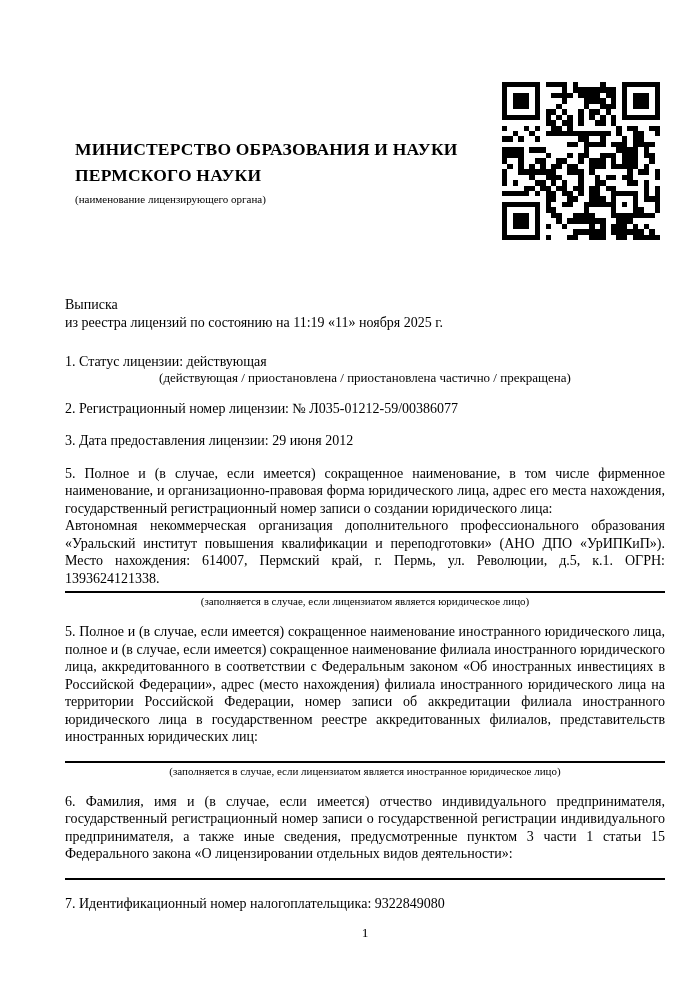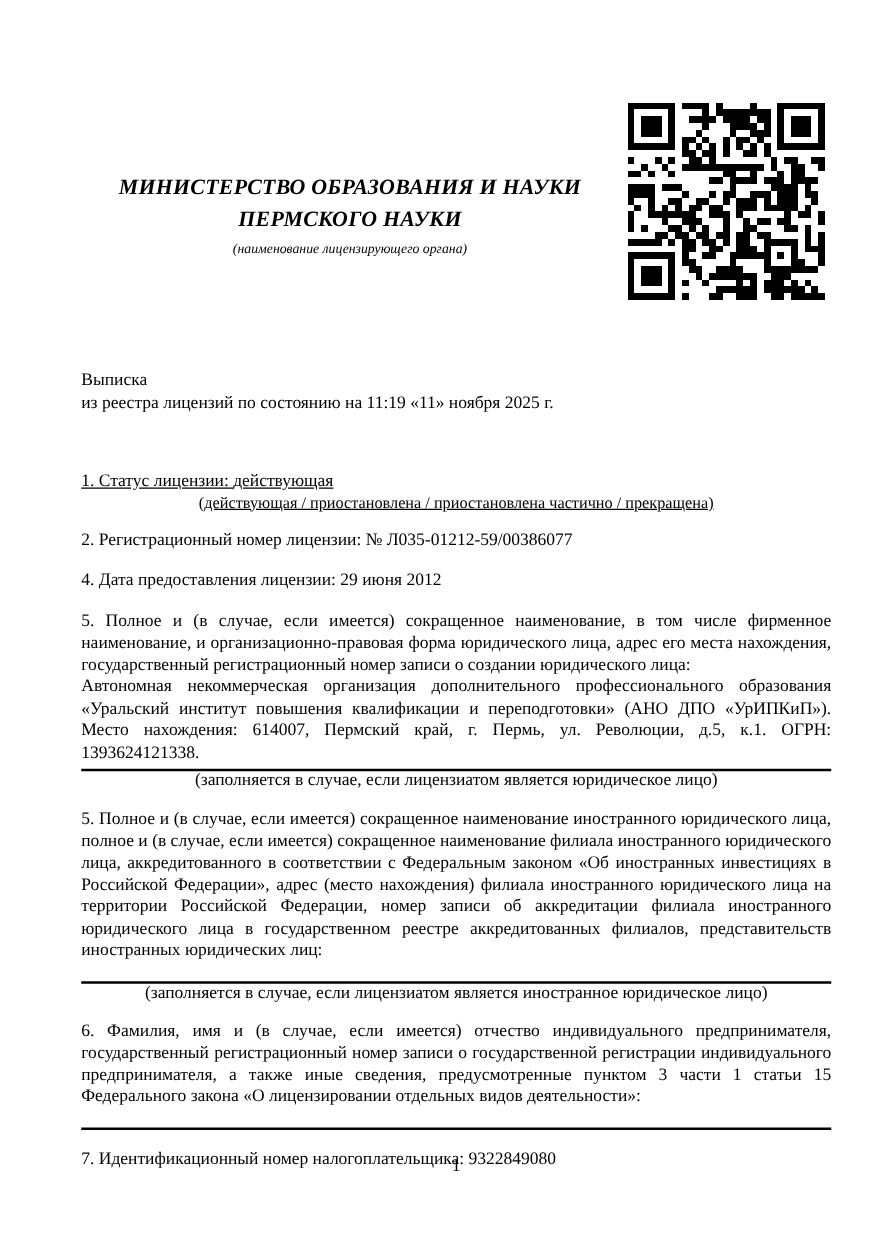--- a/index.html
+++ b/index.html
@@ -6,39 +6,37 @@
   .page{
     position:relative;
     width:700px;height:989px;
     background:#fff;color:#000;
     font-family:"Liberation Serif","DejaVu Serif",serif;
     font-size:14px;line-height:17.5px;
     overflow:hidden;
   }
   
   .org-block{
-    position:absolute;left:65px;top:136px;width:430px;
-    text-align:center;
-    font-style:italic;
+    position:absolute;left:75px;top:136px;width:430px;
   }
   .org-name{font-size:17.5px;line-height:26px;font-weight:bold;letter-spacing:.2px;}
   .org-caption{font-size:11px;line-height:15px;margin-top:4px;}
   .qr{
     position:absolute;left:502px;top:82px;width:158px;height:158px;
   }
   
   main{position:absolute;left:65px;top:296px;width:600px;}
   .doc-title{}
   .sec{margin-top:15px;}
-  .sec-first{margin-top:46px;text-decoration:underline;}
+  .sec-first{margin-top:22px;}
   .sec-text{text-align:justify;margin:0;}
   .sec-value{text-align:justify;margin:0;}
   .fill-line{border:none;border-top:2px solid #000;height:0;margin:4px 0 0 0;}
   .fill-line.spaced{margin-top:15px;}
-  .sec-caption{font-size:14px;line-height:14px;text-align:center;margin-top:1px;}
+  .sec-caption{font-size:11px;line-height:14px;text-align:center;margin-top:1px;}
   .inline-caption{font-size:13px;line-height:14px;text-align:center;}
   footer{
     position:absolute;left:65px;top:924px;width:600px;
     text-align:center;font-size:13.5px;
   }
 </style>
 </head>
 <body>
 
 <div class="page">
@@ -497,21 +495,21 @@
     <section class="sec sec-first">
       <p class="sec-text"><span>1. Статус лицензии:</span> <span>действующая</span></p>
       <div class="inline-caption">(действующая / приостановлена / приостановлена частично / прекращена)</div>
     </section>
 
     <section class="sec">
       <p class="sec-text"><span>2. Регистрационный номер лицензии:</span> <span>№ Л035-01212-59/00386077</span></p>
     </section>
 
     <section class="sec">
-      <p class="sec-text"><span>4. Дата предоставления лицензии:</span> <span>29 июня 2012</span></p>
+      <p class="sec-text"><span>3. Дата предоставления лицензии:</span> <span>29 июня 2012</span></p>
     </section>
 
     <section class="sec">
       <p class="sec-text">5. Полное и (в случае, если имеется) сокращенное наименование, в том числе фирменное наименование, и организационно-правовая форма юридического лица, адрес его места нахождения, государственный регистрационный номер записи о создании юридического лица:</p>
       <p class="sec-value">Автономная некоммерческая организация дополнительного профессионального образования «Уральский институт повышения квалификации и переподготовки» (АНО ДПО «УрИПКиП»). Место нахождения: 614007, Пермский край, г. Пермь, ул. Революции, д.5, к.1. ОГРН: 1393624121338.</p>
       <hr class="fill-line">
       <div class="sec-caption">(заполняется в случае, если лицензиатом является юридическое лицо)</div>
     </section>
 
     <section class="sec">

